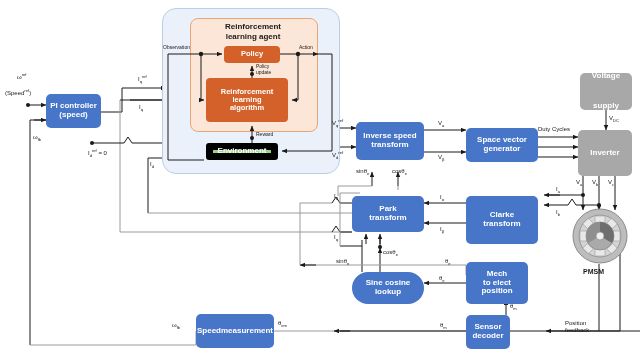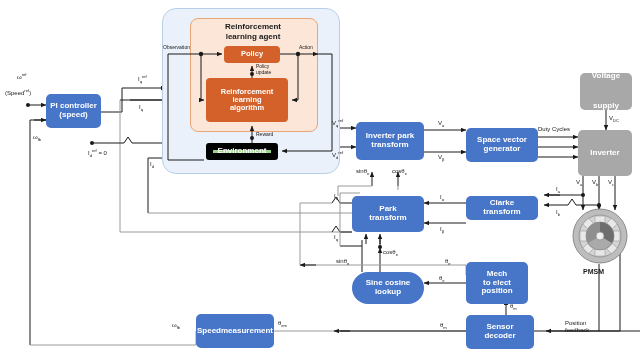--- a/index.html
+++ b/index.html
@@ -199,58 +199,58 @@
     <span>update</span>
   </div>
   <div class="lbl" style="left:256px;top:131px;font-size:5px;">Reward</div>
 
   <div class="blk blue" style="left:46px;top:94px;width:55px;height:34px;flex-direction:column;">
     <span>PI controller</span>
     <span>(speed)</span>
   </div>
 
   <div class="blk blue" style="left:356px;top:122px;width:68px;height:38px;flex-direction:column;">
-    <span>Inverter park</span>
+    <span>Inverse speed</span>
     <span>transform</span>
   </div>
 
   <div class="blk blue" style="left:466px;top:128px;width:72px;height:34px;flex-direction:column;">
     <span>Space vector</span>
     <span>generator</span>
   </div>
 
   <div class="blk gray" style="left:580px;top:73px;width:52px;height:37px;flex-direction:column;gap:21px;">
     <span>Voltage</span>
     <span>supply</span>
   </div>
 
   <div class="blk gray" style="left:578px;top:130px;width:54px;height:46px;">Inverter</div>
 
   <div class="blk blue" style="left:352px;top:196px;width:72px;height:36px;flex-direction:column;">
     <span>Park</span>
     <span>transform</span>
   </div>
 
-  <div class="blk blue" style="left:466px;top:196px;width:72px;height:24px;flex-direction:column;">
+  <div class="blk blue" style="left:466px;top:196px;width:72px;height:48px;flex-direction:column;">
     <span>Clarke</span>
     <span>transform</span>
   </div>
 
   <div class="blk blue" style="left:352px;top:272px;width:72px;height:32px;flex-direction:column;border-radius:16px;">
     <span>Sine cosine</span>
     <span>lookup</span>
   </div>
 
   <div class="blk blue" style="left:466px;top:262px;width:62px;height:42px;flex-direction:column;">
     <span>Mech</span>
     <span>to elect</span>
     <span>position</span>
   </div>
 
-  <div class="blk blue" style="left:466px;top:315px;width:68px;height:34px;flex-direction:column;">
+  <div class="blk blue" style="left:466px;top:315px;width:44px;height:34px;flex-direction:column;">
     <span>Sensor</span>
     <span>decoder</span>
   </div>
 
   <div class="blk blue" style="left:196px;top:314px;width:78px;height:34px;flex-direction:row;">
     <span>Speed</span>
     <span>measurement</span>
   </div>
 
   <svg class="motor" style="left:572px;top:208px;" width="56" height="56" viewBox="0 0 56 56">

